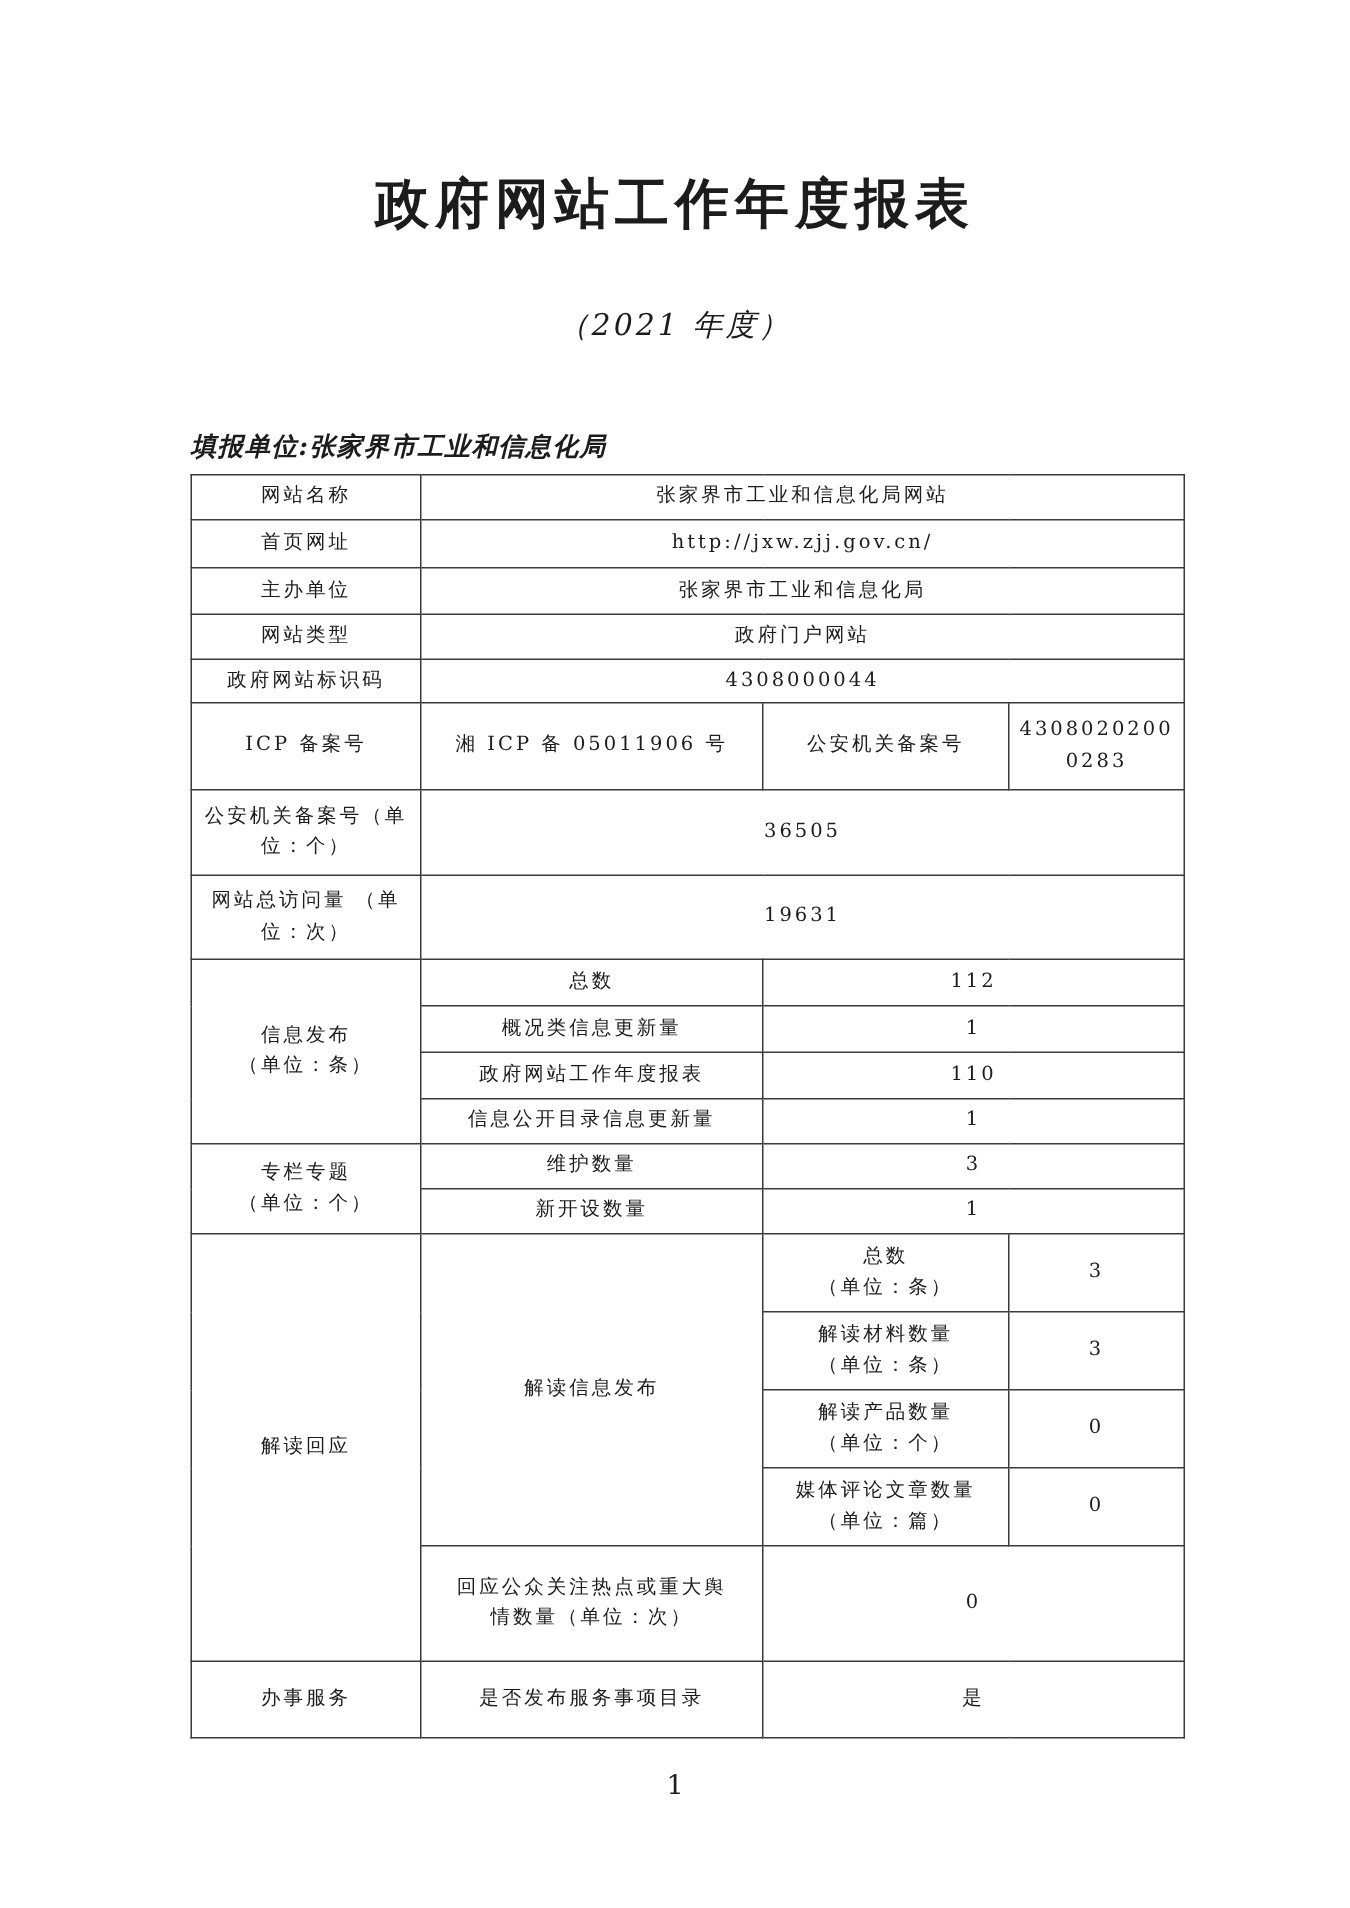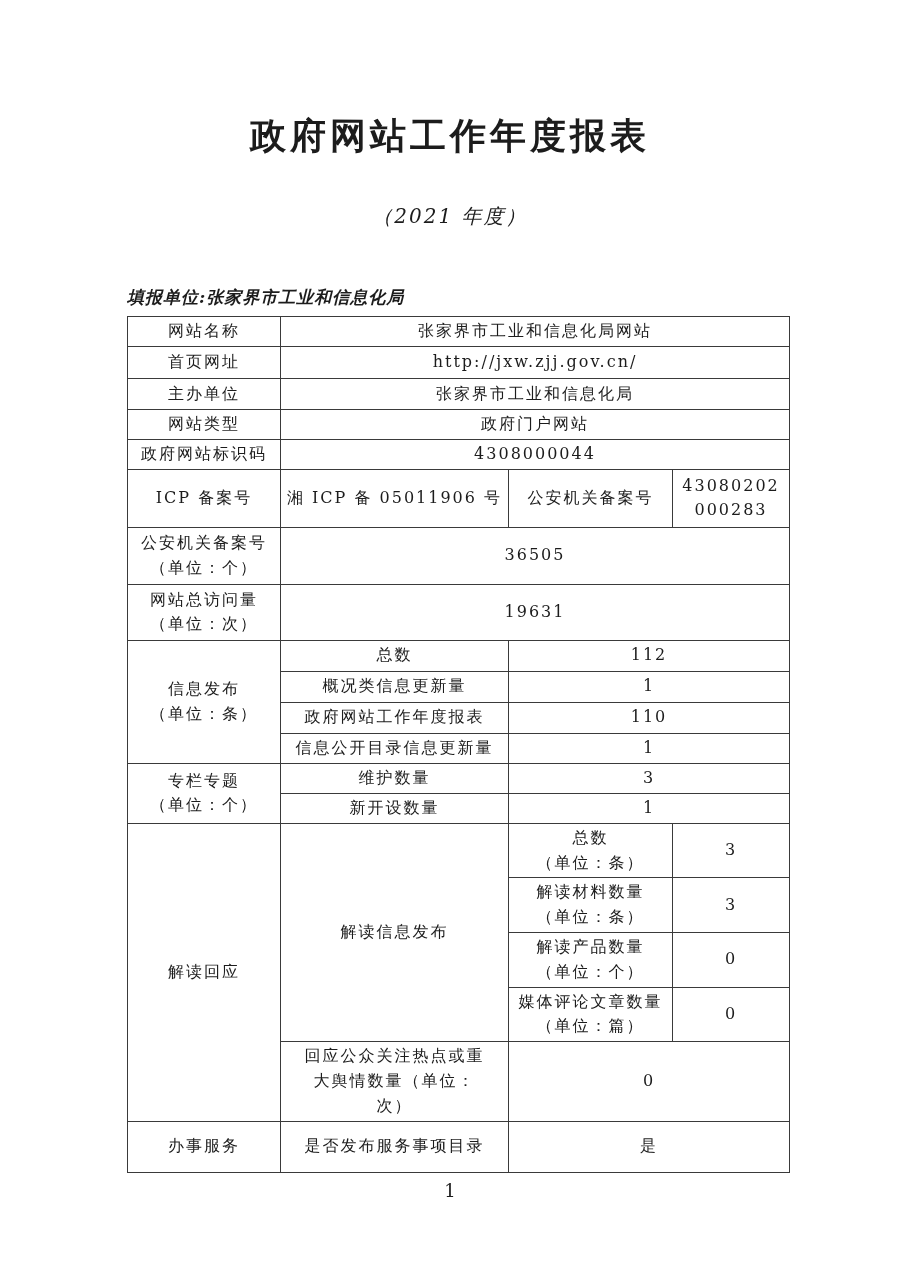--- a/index.html
+++ b/index.html
@@ -45,21 +45,21 @@
   table.report {
     border-collapse: collapse;
     table-layout: fixed;
     margin-left: 127px;
     width: 662px;
   }
   table.report td {
     border: 1px solid #3a3a3a;
     text-align: center;
     vertical-align: middle;
-    font-size: 16px;
+    font-size: 13px;
     letter-spacing: 2px;
     line-height: 1.55;
     padding: 2px 5px;
     overflow: hidden;
   }
   td.num {
     letter-spacing: 1px;
   }
   td.break-all {
     word-break: break-all;

